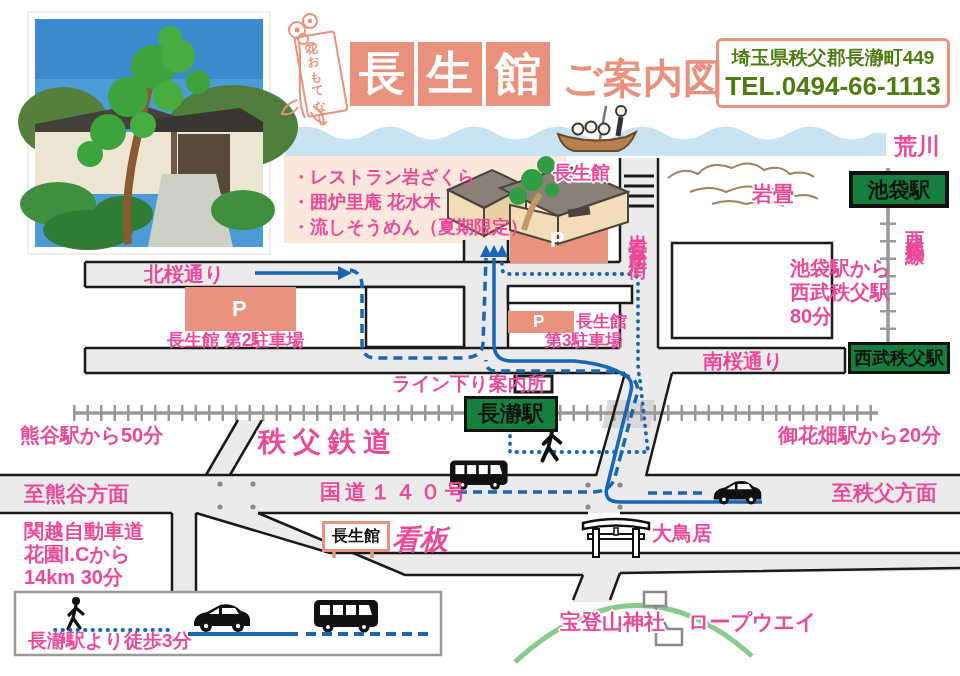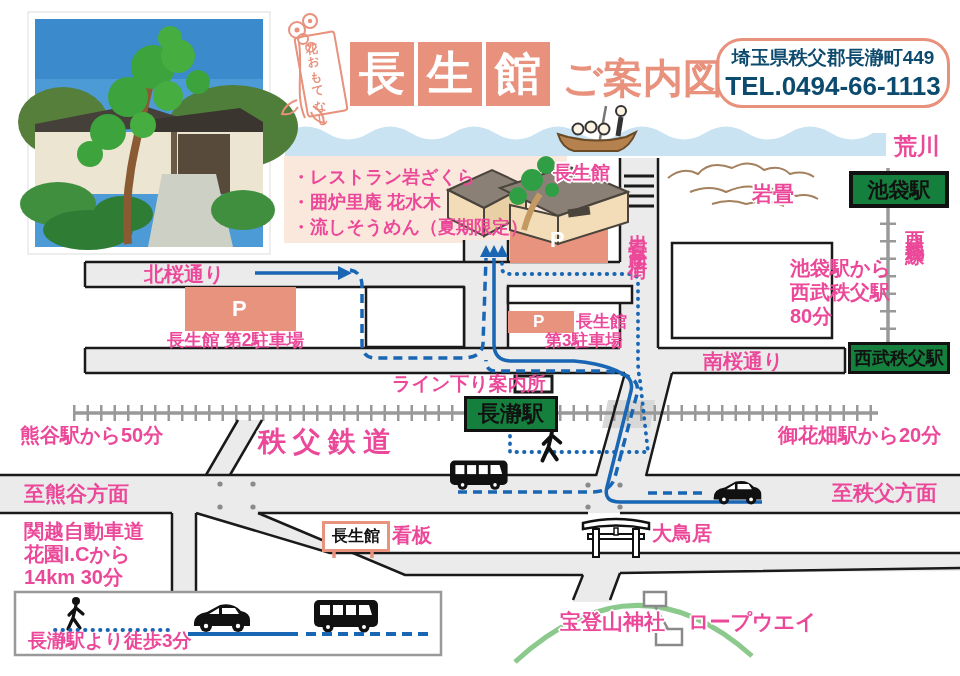--- a/index.html
+++ b/index.html
@@ -11,21 +11,21 @@
   .navy{color:#1b3c6d;}
   .pink{color:#e8917c;}
   .vtext{writing-mode:vertical-rl;text-orientation:upright;}
   .stationbox{position:absolute;z-index:3;background:#15803d;border:3px solid #111;color:#111;
               font-weight:bold;display:flex;align-items:center;justify-content:center;}
   .plabel{position:absolute;z-index:3;color:#fff;font-weight:bold;}
   .logo-sq{position:absolute;z-index:3;width:64px;height:64px;background:#e8917c;color:#fff;
            display:flex;align-items:center;justify-content:center;
            font-family:"DejaVu Serif","Liberation Serif",serif;font-weight:bold;font-size:46px;}
   #addrbox{position:absolute;z-index:3;left:716px;top:38px;width:228px;height:64px;
-           border:3px solid #e8917c;border-radius:26px;color:#0c4a6e;font-weight:bold;
+           border:3px solid #e8917c;border-radius:6px;color:#4d7c0f;font-weight:bold;
            display:flex;flex-direction:column;align-items:center;justify-content:center;}
   #signbox{position:absolute;z-index:3;left:322px;top:521px;width:62px;height:25px;background:#fff;
            border:3px solid #e8937e;color:#111;font-weight:bold;font-size:16px;
            display:flex;align-items:center;justify-content:center;}
 </style>
 </head>
 <body>
 
 <div id="canvas">
 
@@ -331,32 +331,33 @@
     <div>池袋駅から</div>
     <div>西武秩父駅</div>
     <div>80分</div>
   </div>
 
   <div class="label halo" style="left:20px;top:424px;font-size:20px;">熊谷駅から50分</div>
   <div class="label halo" style="left:258px;top:426px;font-size:28px;letter-spacing:7px;">秩父鉄道</div>
   <div class="label halo" style="left:778px;top:424px;font-size:20px;">御花畑駅から20分</div>
 
   <div class="label" style="left:24px;top:482px;font-size:21px;">至熊谷方面</div>
+  <div class="label" style="left:320px;top:480px;font-size:21px;letter-spacing:4px;">国道１４０号</div>
   <div class="label" style="left:832px;top:481px;font-size:21px;">至秩父方面</div>
 
   <div class="label" style="left:24px;top:520px;font-size:20px;line-height:23px;">
     <div>関越自動車道</div>
     <div>花園I.Cから</div>
     <div>14km 30分</div>
   </div>
 
   <div id="signbox">
     <span>長生館</span>
   </div>
-  <div class="label" style="left:392px;top:524px;font-size:20px;">看板</div>
+  <div class="label" style="left:392px;top:524px;font-size:28px;font-style:italic;">看板</div>
 
   <div class="label halo" style="left:652px;top:522px;font-size:20px;">大鳥居</div>
 
   <div class="label halo" style="left:532px;top:610px;font-size:21px;margin-left:28px;">宝登山神社</div>
   <div class="label halo" style="left:688px;top:610px;font-size:21px;">ロープウエイ</div>
 
   <div class="label" style="left:28px;top:630px;font-size:19px;">長瀞駅より徒歩3分</div>
 </div>
 
 </body></html>

